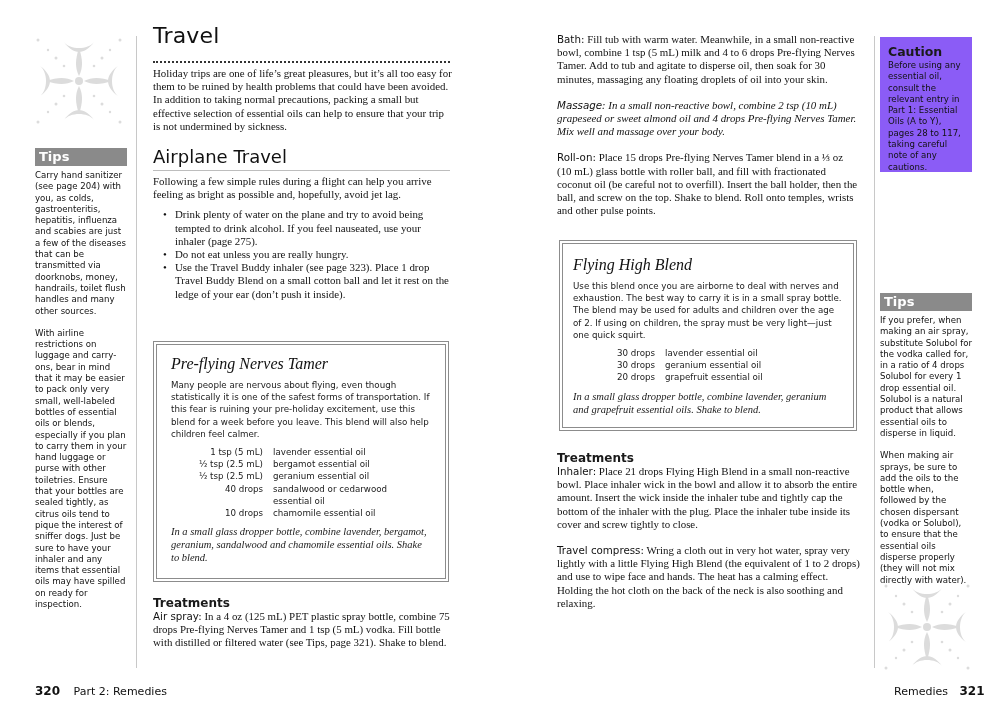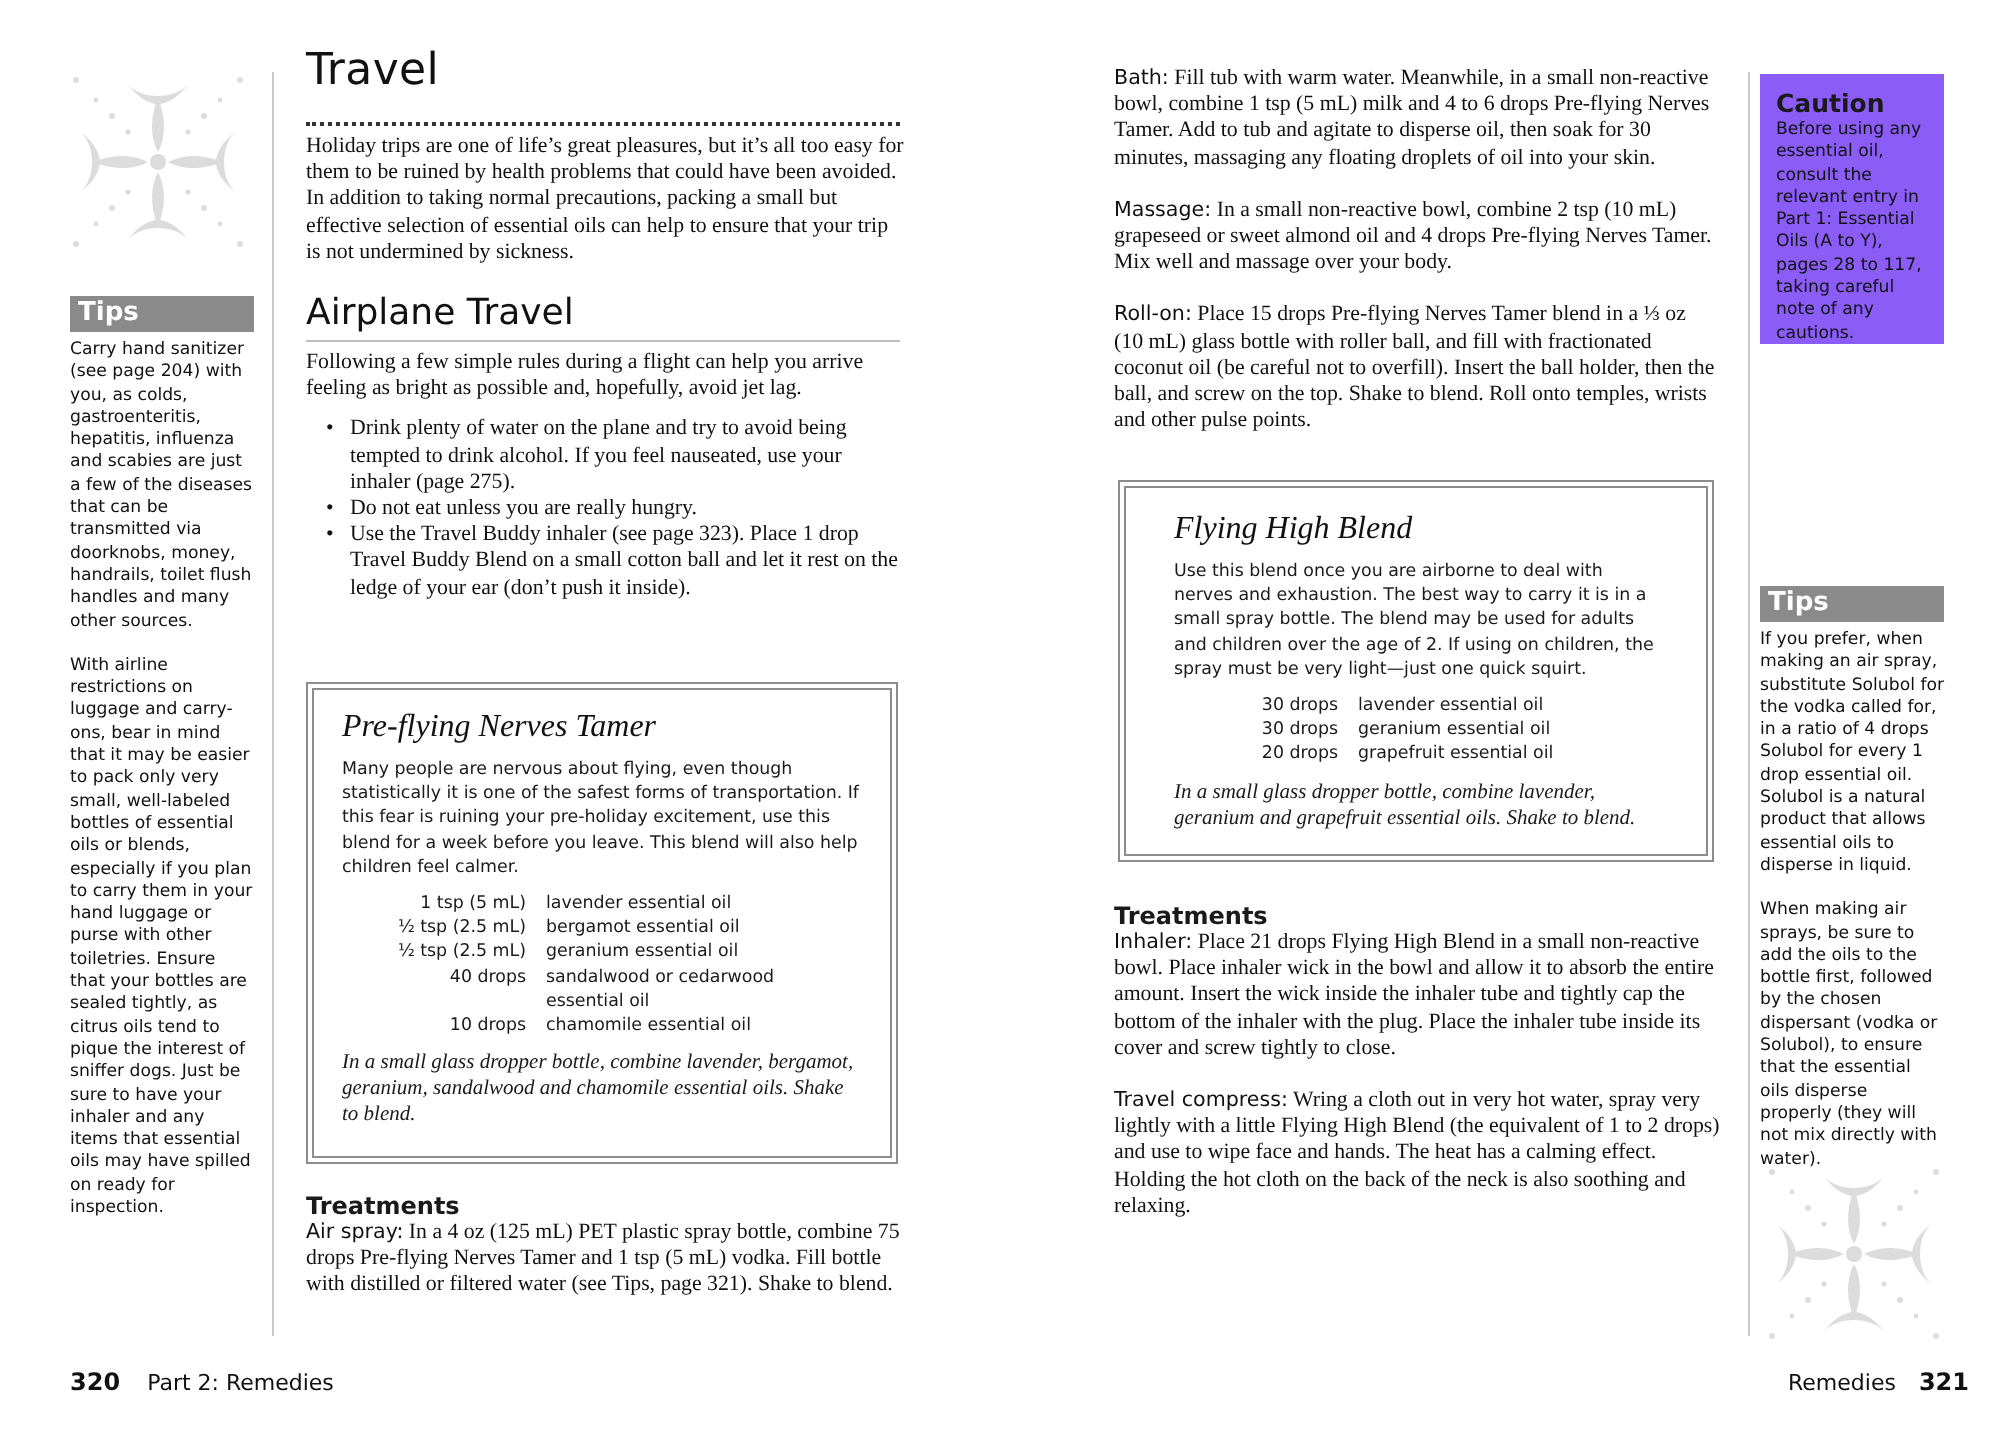--- a/index.html
+++ b/index.html
@@ -142,25 +142,25 @@
   </p>
 </div>
 
 <div class="footer" style="left:35px;top:684px;">
   <b>320</b>
   <span style="margin-left:10px;">Part 2: Remedies</span>
 </div>
 
 <div class="body abs" style="left:557px;top:33px;width:303px;">
   <p style="margin-bottom:13px;"><span class="lead">Bath:</span> <span>Fill tub with warm water. Meanwhile, in a small non-reactive bowl, combine 1 tsp (5 mL) milk and 4 to 6 drops Pre-flying Nerves Tamer. Add to tub and agitate to disperse oil, then soak for 30 minutes, massaging any floating droplets of oil into your skin.</span></p>
-  <p style="margin-bottom:13px;"><span class="lead">Massage:</span> <span>In a small non-reactive bowl, combine 2 tsp (10 mL) grapeseed or sweet almond oil and 4 drops Pre-flying Nerves Tamer. Mix well and massage over your body.</span></p>
+  <p style="margin-bottom:13px;font-style:italic;"><span class="lead">Massage:</span> <span>In a small non-reactive bowl, combine 2 tsp (10 mL) grapeseed or sweet almond oil and 4 drops Pre-flying Nerves Tamer. Mix well and massage over your body.</span></p>
   <p><span class="lead">Roll-on:</span> <span>Place 15 drops Pre-flying Nerves Tamer blend in a ⅓ oz (10 mL) glass bottle with roller ball, and fill with fractionated coconut oil (be careful not to overfill). Insert the ball holder, then the ball, and screw on the top. Shake to blend. Roll onto temples, wrists and other pulse points.</span></p>
 </div>
 
-<div class="recipe-box" style="left:562px;top:243px;width:292px;height:185px;padding:12px 24px;">
+<div class="recipe-box" style="left:562px;top:243px;width:292px;height:185px;padding:12px 10px;">
   <div class="recipe-title">Flying High Blend</div>
   <div class="recipe-desc">Use this blend once you are airborne to deal with nerves and exhaustion. The best way to carry it is in a small spray bottle. The blend may be used for adults and children over the age of 2. If using on children, the spray must be very light—just one quick squirt.</div>
   <table class="ingr">
     <tbody>
         <tr>
           <td class="amt" style="width:82px;">30 drops</td>
           <td>lavender essential oil</td>
         </tr>
     <tr>
           <td class="amt">30 drops</td>
@@ -187,21 +187,21 @@
 
 <div class="caution-box" style="left:880px;top:37px;width:92px;height:135px;">
   <div class="caution-title">Caution</div>
   <div class="side-text">Before using any essential oil, consult the relevant entry in Part 1: Essential Oils (A to Y), pages 28 to 117, taking careful note of any cautions.</div>
 </div>
 
 <div class="abs" style="left:880px;top:293px;width:92px;">
   <div class="tips-head">Tips</div>
   <div class="side-text" style="margin-top:4px;">
     <p>If you prefer, when making an air spray, substitute Solubol for the vodka called for, in a ratio of 4 drops Solubol for every 1 drop essential oil. Solubol is a natural product that allows essential oils to disperse in liquid.</p>
-    <p>When making air sprays, be sure to add the oils to the bottle first, followed by the chosen dispersant (vodka or Solubol), to ensure that the essential oils disperse properly (they will not mix directly with water).</p>
+    <p>When making air sprays, be sure to add the oils to the bottle when, followed by the chosen dispersant (vodka or Solubol), to ensure that the essential oils disperse properly (they will not mix directly with water).</p>
   </div>
 </div>
 
 <svg class="ornament" style="left:882px;top:582px;" viewBox="0 0 90 90">
   <g fill="#dcdcdc">
     <circle cx="45" cy="45" r="4"></circle>
     <path d="M45 12 C49 24 49 32 45 40 C41 32 41 24 45 12Z"></path>
     <path d="M45 78 C49 66 49 58 45 50 C41 58 41 66 45 78Z"></path>
     <path d="M12 45 C24 41 32 41 40 45 C32 49 24 49 12 45Z"></path>
     <path d="M78 45 C66 41 58 41 50 45 C58 49 66 49 78 45Z"></path>

